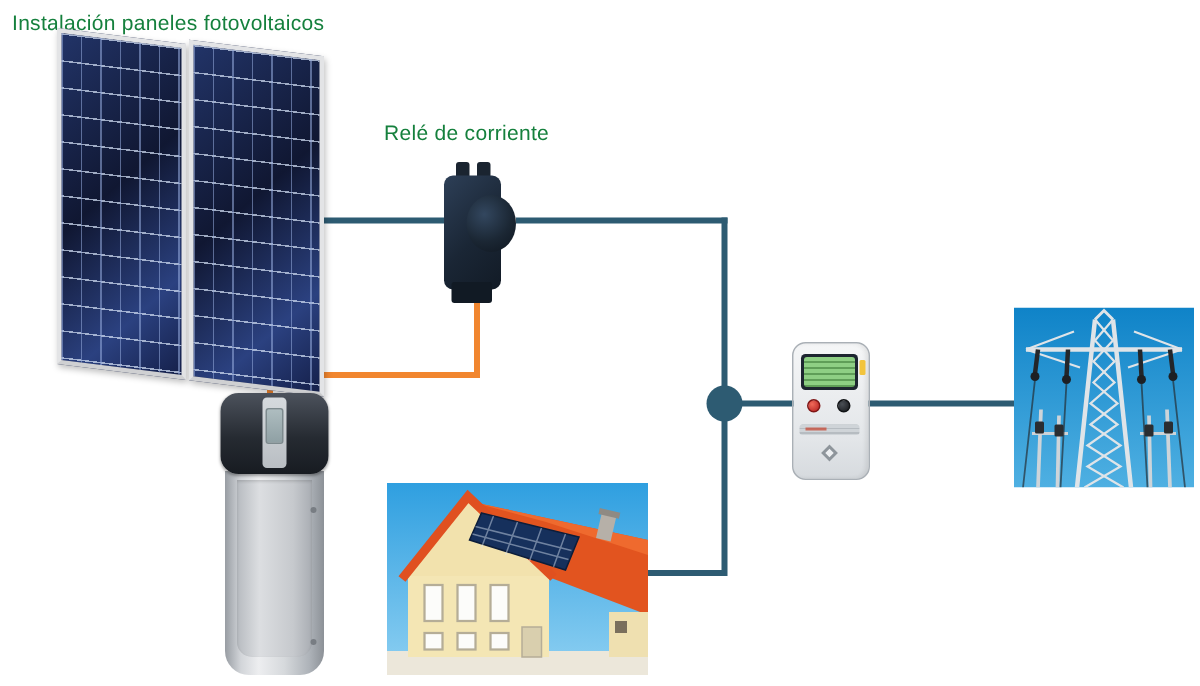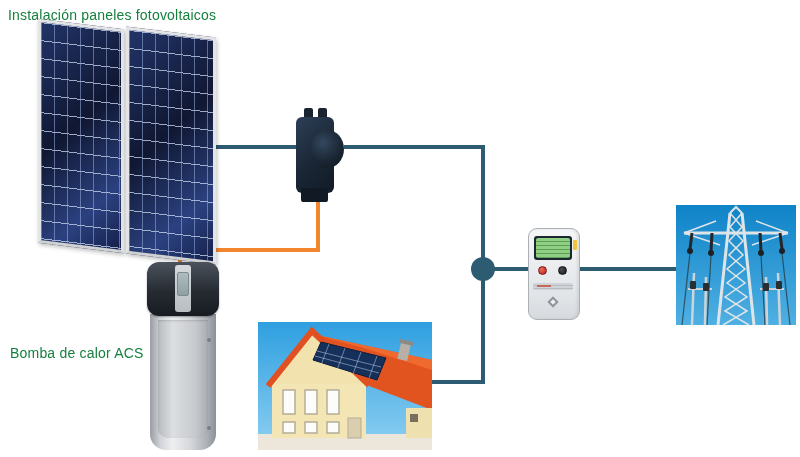--- a/index.html
+++ b/index.html
@@ -86,21 +86,21 @@
   <div class="wire" style="left:428px;top:380px;width:55px;height:4px;"></div>
   <div class="wire" style="left:483px;top:267px;width:48px;height:4px;"></div>
   <div class="wire" style="left:577px;top:267px;width:101px;height:4px;"></div>
   <div class="junction"></div>
 
   <div class="wire orange" style="left:316px;top:194px;width:4px;height:58px;"></div>
   <div class="wire orange" style="left:178px;top:248px;width:142px;height:4px;"></div>
   <div class="wire orange" style="left:178px;top:248px;width:4px;height:18px;"></div>
 
   <div class="lbl" style="left:8px;top:7px;">Instalación paneles fotovoltaicos</div>
-  <div class="lbl" style="left:10px;top:345px;">Bomba de calor ACS</div>
+  <div class="lbl" style="left:256px;top:80px;">Relé de corriente</div>
 
   <div class="panel p1"></div>
   <div class="panel p2"></div>
 
   <div class="relay">
     <div class="tab t1"></div>
     <div class="tab t2"></div>
     <div class="body"></div>
     <div class="knob"></div>
     <div class="foot"></div>

